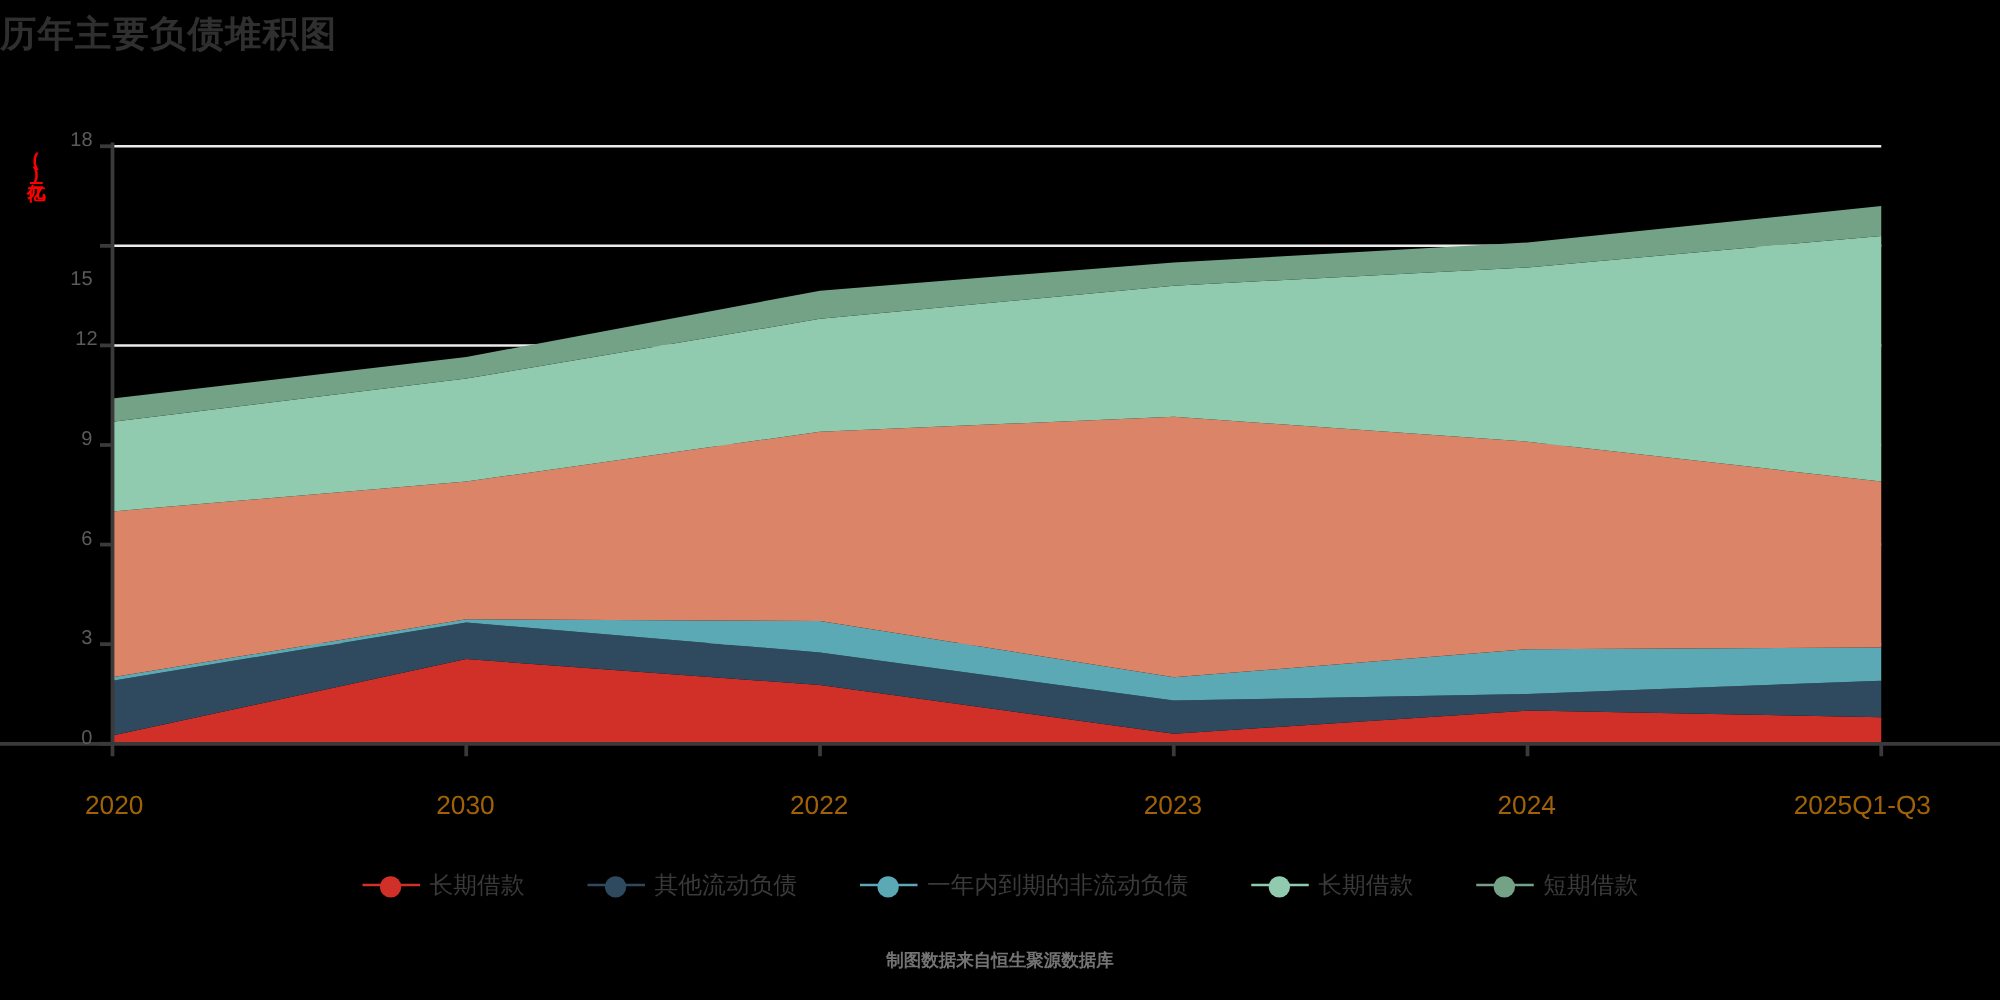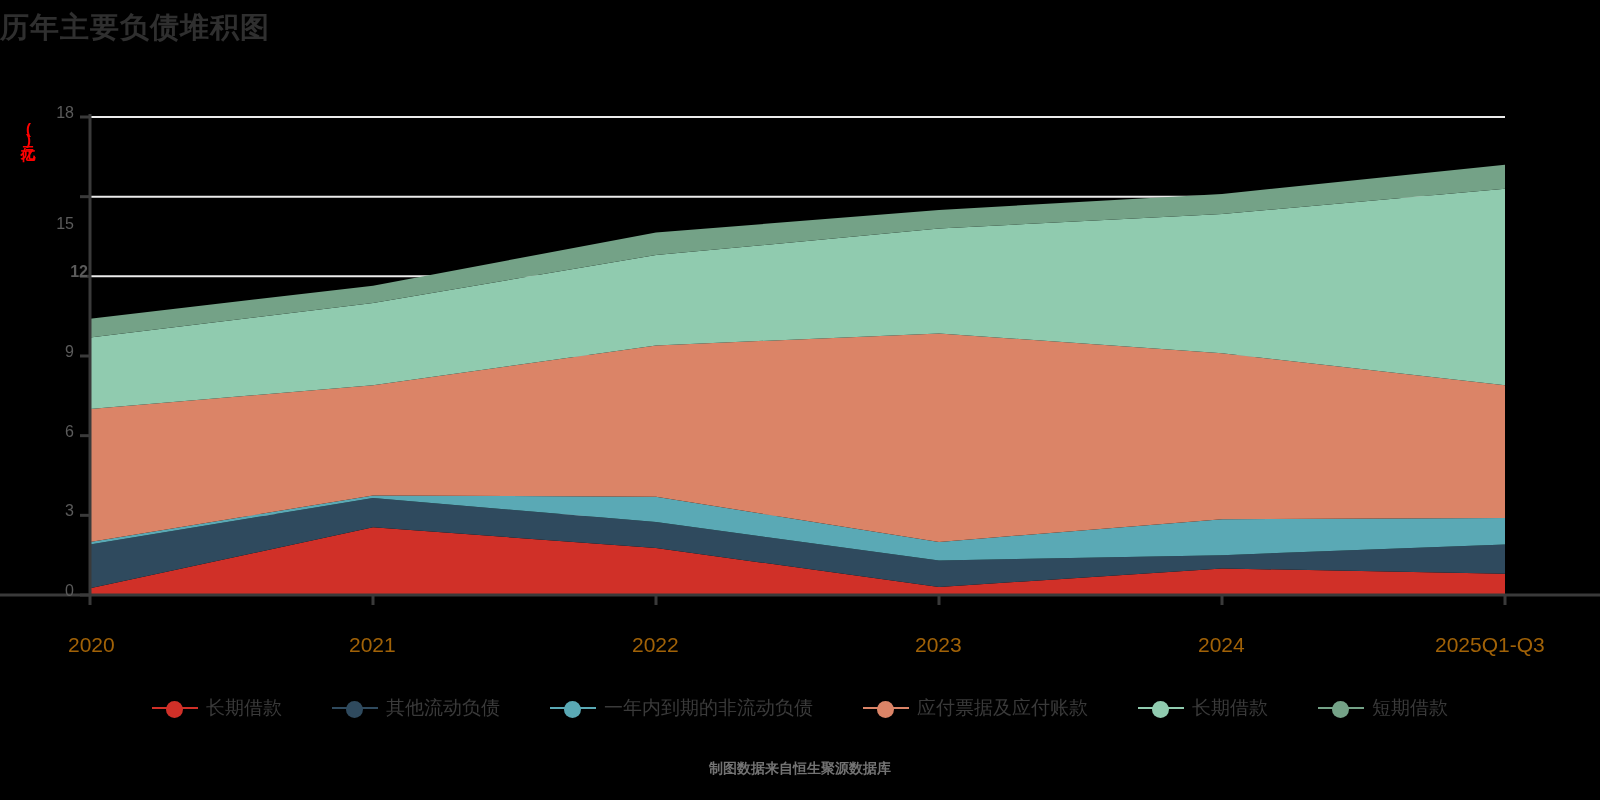--- a/index.html
+++ b/index.html
@@ -85,27 +85,27 @@
       </svg>
   </div>
 
   <div class="ylabel">(亿元)</div>
 
   <div id="yticks">
       <div class="ytick" style="left: 22px; top: 582px;">0</div>
       <div class="ytick" style="left: 22px; top: 502.333px;">3</div>
       <div class="ytick" style="left: 22px; top: 422.667px;">6</div>
       <div class="ytick" style="left: 22px; top: 343px;">9</div>
-      <div class="ytick" style="left: 36px; top: 263.333px; font-weight: bold;">12</div>
+      <div class="ytick" style="left: 26px; top: 263.333px;">12</div>
       <div class="ytick" style="left: 22px; top: 183.667px; margin-top: 31px;">15</div>
       <div class="ytick" style="left: 22px; top: 104px;">18</div>
     </div>
   <div id="xticks">
       <div class="xtick" style="left: 68px;">2020</div>
-      <div class="xtick" style="left: 349px;">2021</div>
+      <div class="xtick" style="left: 349px;">2030</div>
       <div class="xtick" style="left: 632px;">2022</div>
       <div class="xtick" style="left: 915px;">2023</div>
       <div class="xtick" style="left: 1198px;">2024</div>
       <div class="xtick" style="left: 1435px;">2025Q1-Q3</div>
     </div>
 
   <div class="legend" id="legend">
       <div class="legend-item">
         <span class="legend-mark">
           <span class="ln" style="background: rgb(208, 48, 40);"></span>
@@ -122,27 +122,20 @@
       </div>
       <div class="legend-item">
         <span class="legend-mark">
           <span class="ln" style="background: rgb(90, 169, 181);"></span>
           <span class="dt" style="background: rgb(90, 169, 181);"></span>
         </span>
         <span class="legend-label">一年内到期的非流动负债</span>
       </div>
       <div class="legend-item">
         <span class="legend-mark">
-          <span class="ln" style="background: rgb(219, 132, 103);"></span>
-          <span class="dt" style="background: rgb(219, 132, 103);"></span>
-        </span>
-        <span class="legend-label">应付票据及应付账款</span>
-      </div>
-      <div class="legend-item">
-        <span class="legend-mark">
           <span class="ln" style="background: rgb(144, 203, 175);"></span>
           <span class="dt" style="background: rgb(144, 203, 175);"></span>
         </span>
         <span class="legend-label">长期借款</span>
       </div>
       <div class="legend-item">
         <span class="legend-mark">
           <span class="ln" style="background: rgb(116, 162, 135);"></span>
           <span class="dt" style="background: rgb(116, 162, 135);"></span>
         </span>

